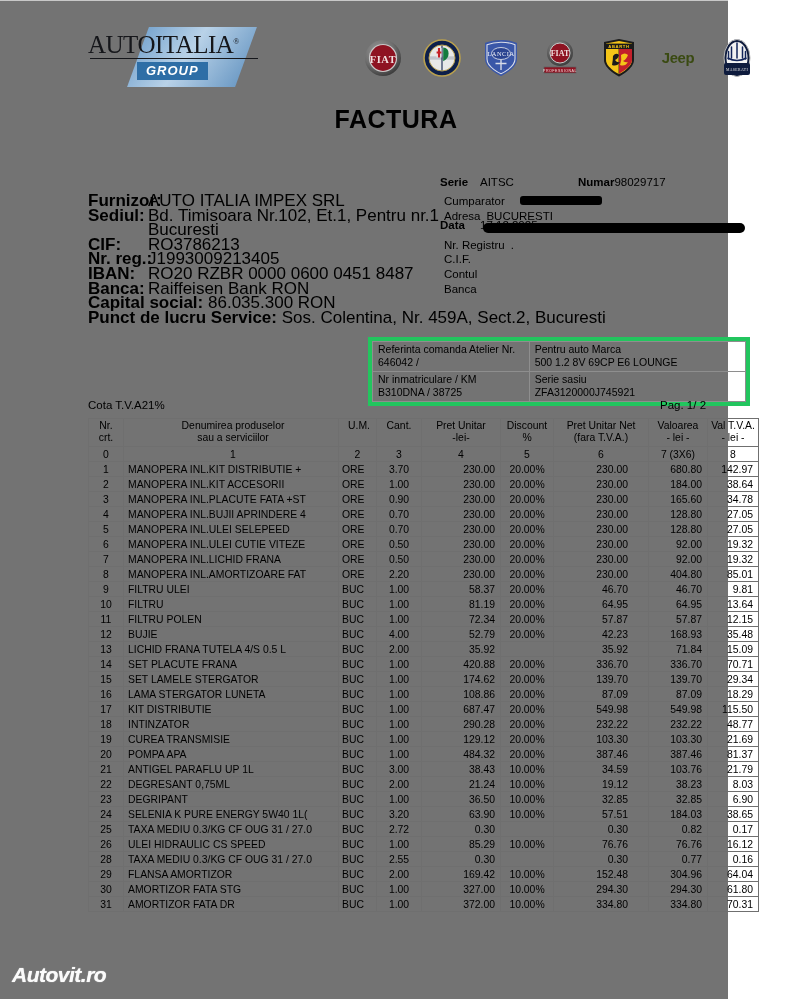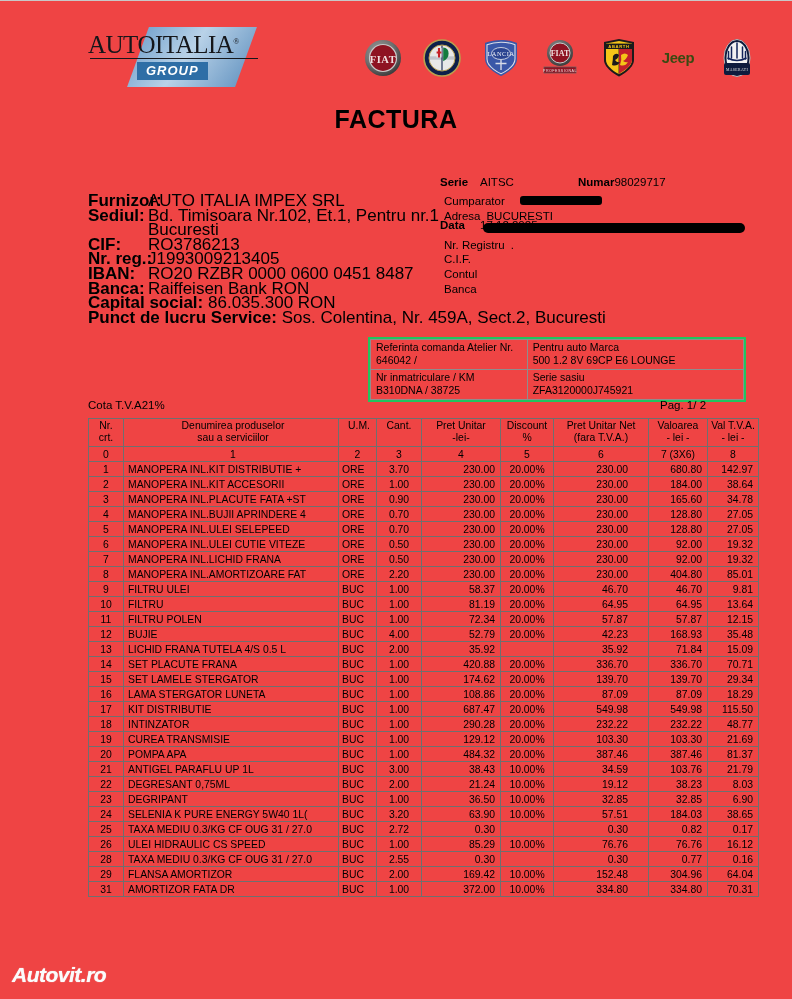--- a/index.html
+++ b/index.html
@@ -13,23 +13,23 @@
     height: 999px;
     position: relative;
     overflow: hidden;
     font-family: "Liberation Sans", sans-serif;
     color: #000000;
     -webkit-font-smoothing: antialiased;
   }
   .page {
     position: absolute;
     left: 0; top: 0;
-    width: 792px;
+    width: 728px;
     height: 999px;
-    background: #ef4444;
+    background: #737373;
     border-top: 1px solid #c8c8c8;
     box-sizing: border-box;
   }
 
   
   .header {
     position: absolute;
     left: 0; top: 12px;
     width: 792px;
     height: 68px;
@@ -191,21 +191,21 @@
     height: 10px;
     border-radius: 5px;
   }
 
   
   .refbox {
     position: absolute;
     left: 368px;
     top: 336px;
     width: 374px;
-    border: 2px solid #22c55e;
+    border: 4px solid #22c55e;
     border-collapse: collapse;
     font-size: 10.5px;
   }
   .refbox table {
     width: 100%;
     border-collapse: collapse;
     font-size: 10.5px;
   }
   .refbox td {
     border: 1px solid #8e8e8e;
@@ -816,20 +816,31 @@
           <td class="c-den">FLANSA AMORTIZOR</td>
           <td class="c-um">BUC</td>
           <td class="c-cant">2.00</td>
           <td class="c-pu">169.42</td>
           <td class="c-disc">10.00%</td>
           <td class="c-pun">152.48</td>
           <td class="c-val">304.96</td>
           <td class="c-tva">64.04</td>
         </tr>
         <tr>
+          <td class="c-nr">30</td>
+          <td class="c-den">AMORTIZOR FATA STG</td>
+          <td class="c-um">BUC</td>
+          <td class="c-cant">1.00</td>
+          <td class="c-pu">327.00</td>
+          <td class="c-disc">10.00%</td>
+          <td class="c-pun">294.30</td>
+          <td class="c-val">294.30</td>
+          <td class="c-tva">61.80</td>
+        </tr>
+        <tr>
           <td class="c-nr">31</td>
           <td class="c-den">AMORTIZOR FATA DR</td>
           <td class="c-um">BUC</td>
           <td class="c-cant">1.00</td>
           <td class="c-pu">372.00</td>
           <td class="c-disc">10.00%</td>
           <td class="c-pun">334.80</td>
           <td class="c-val">334.80</td>
           <td class="c-tva">70.31</td>
         </tr>

